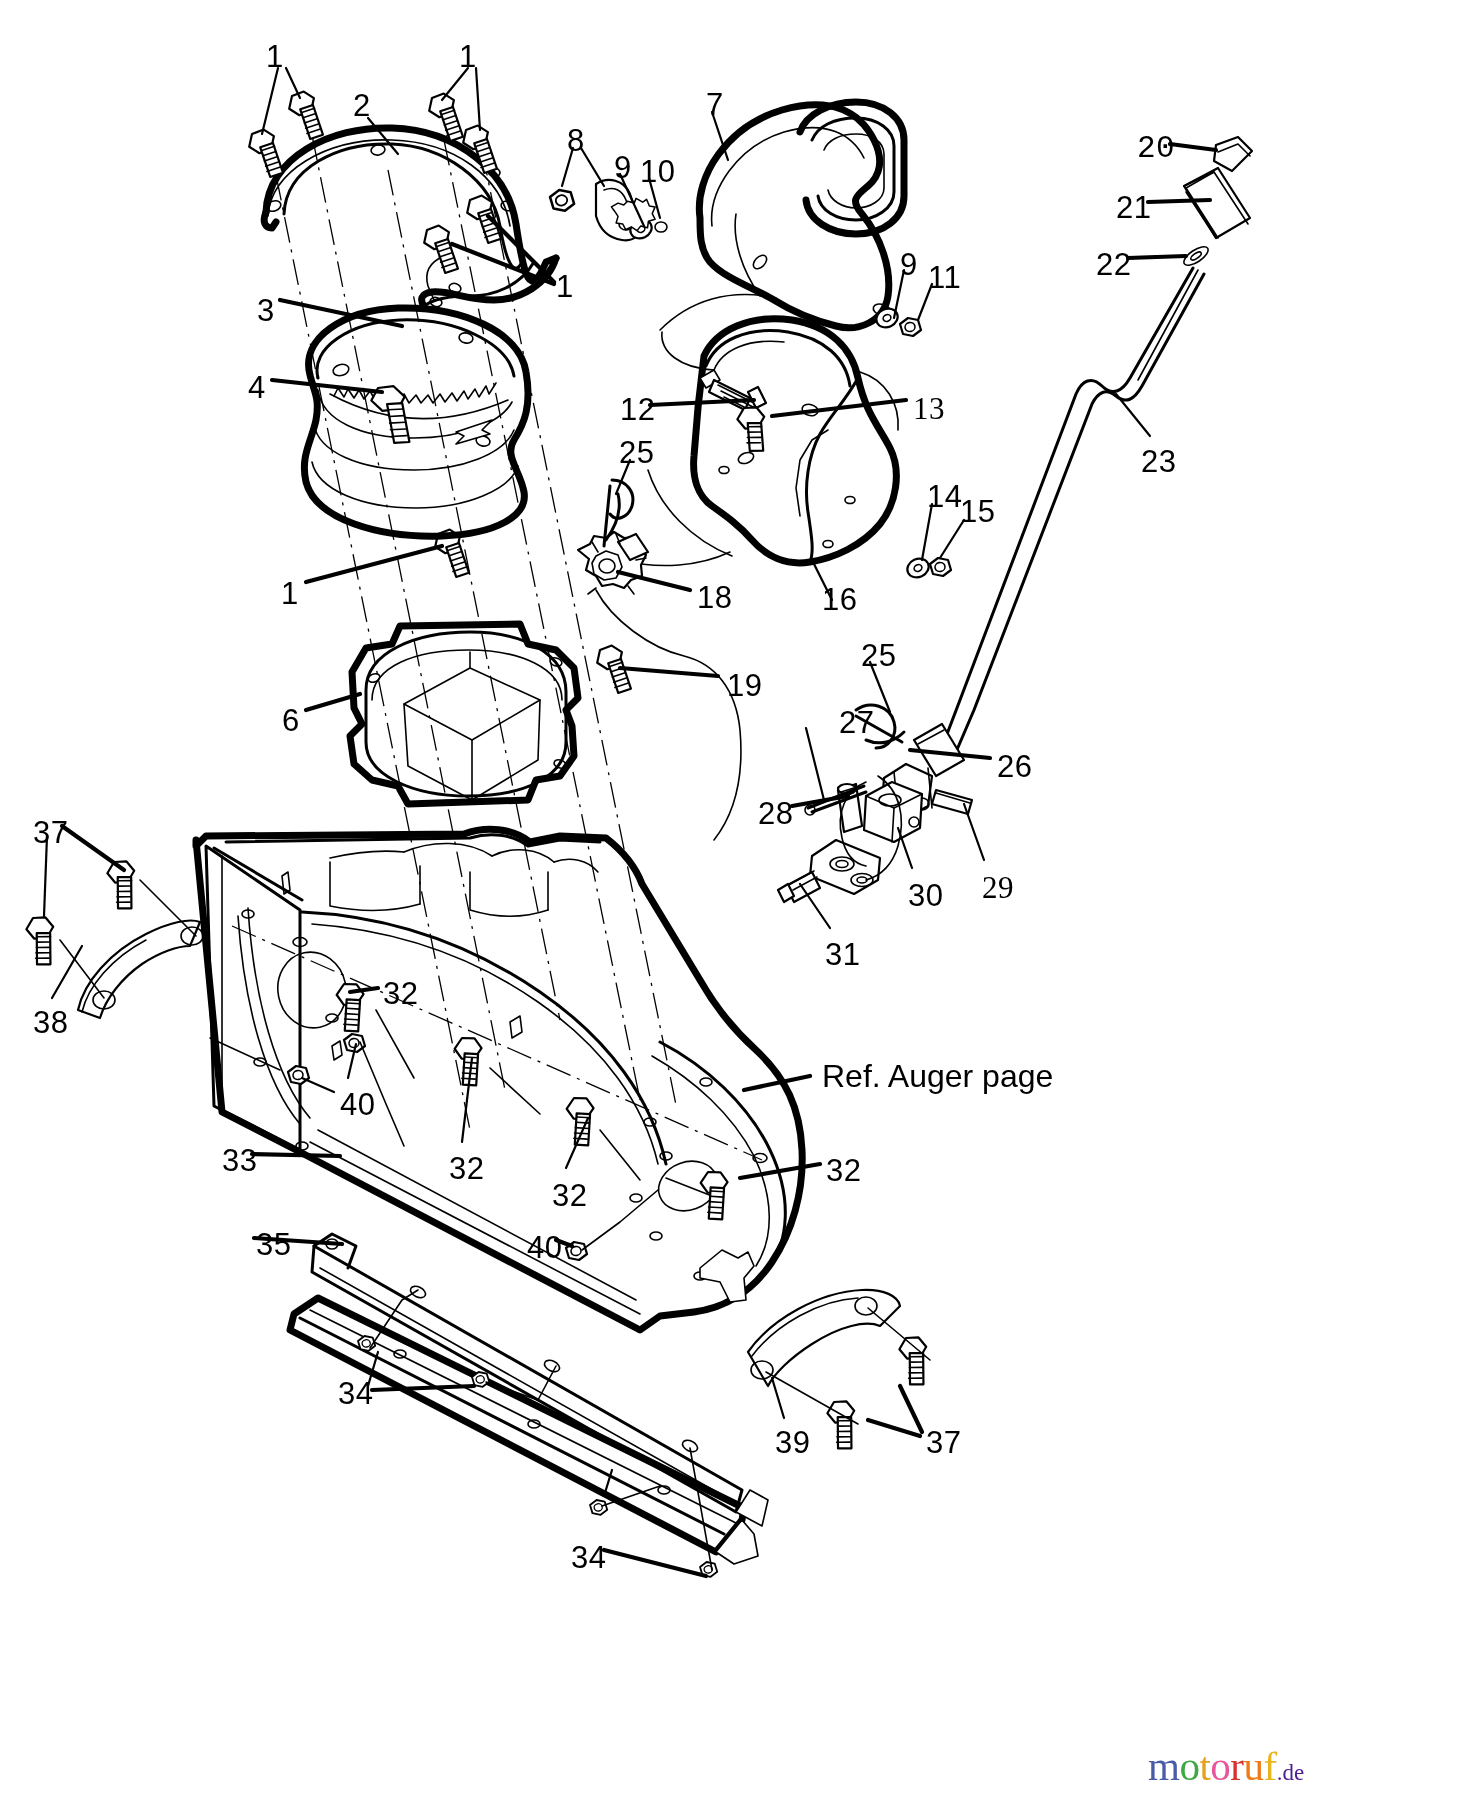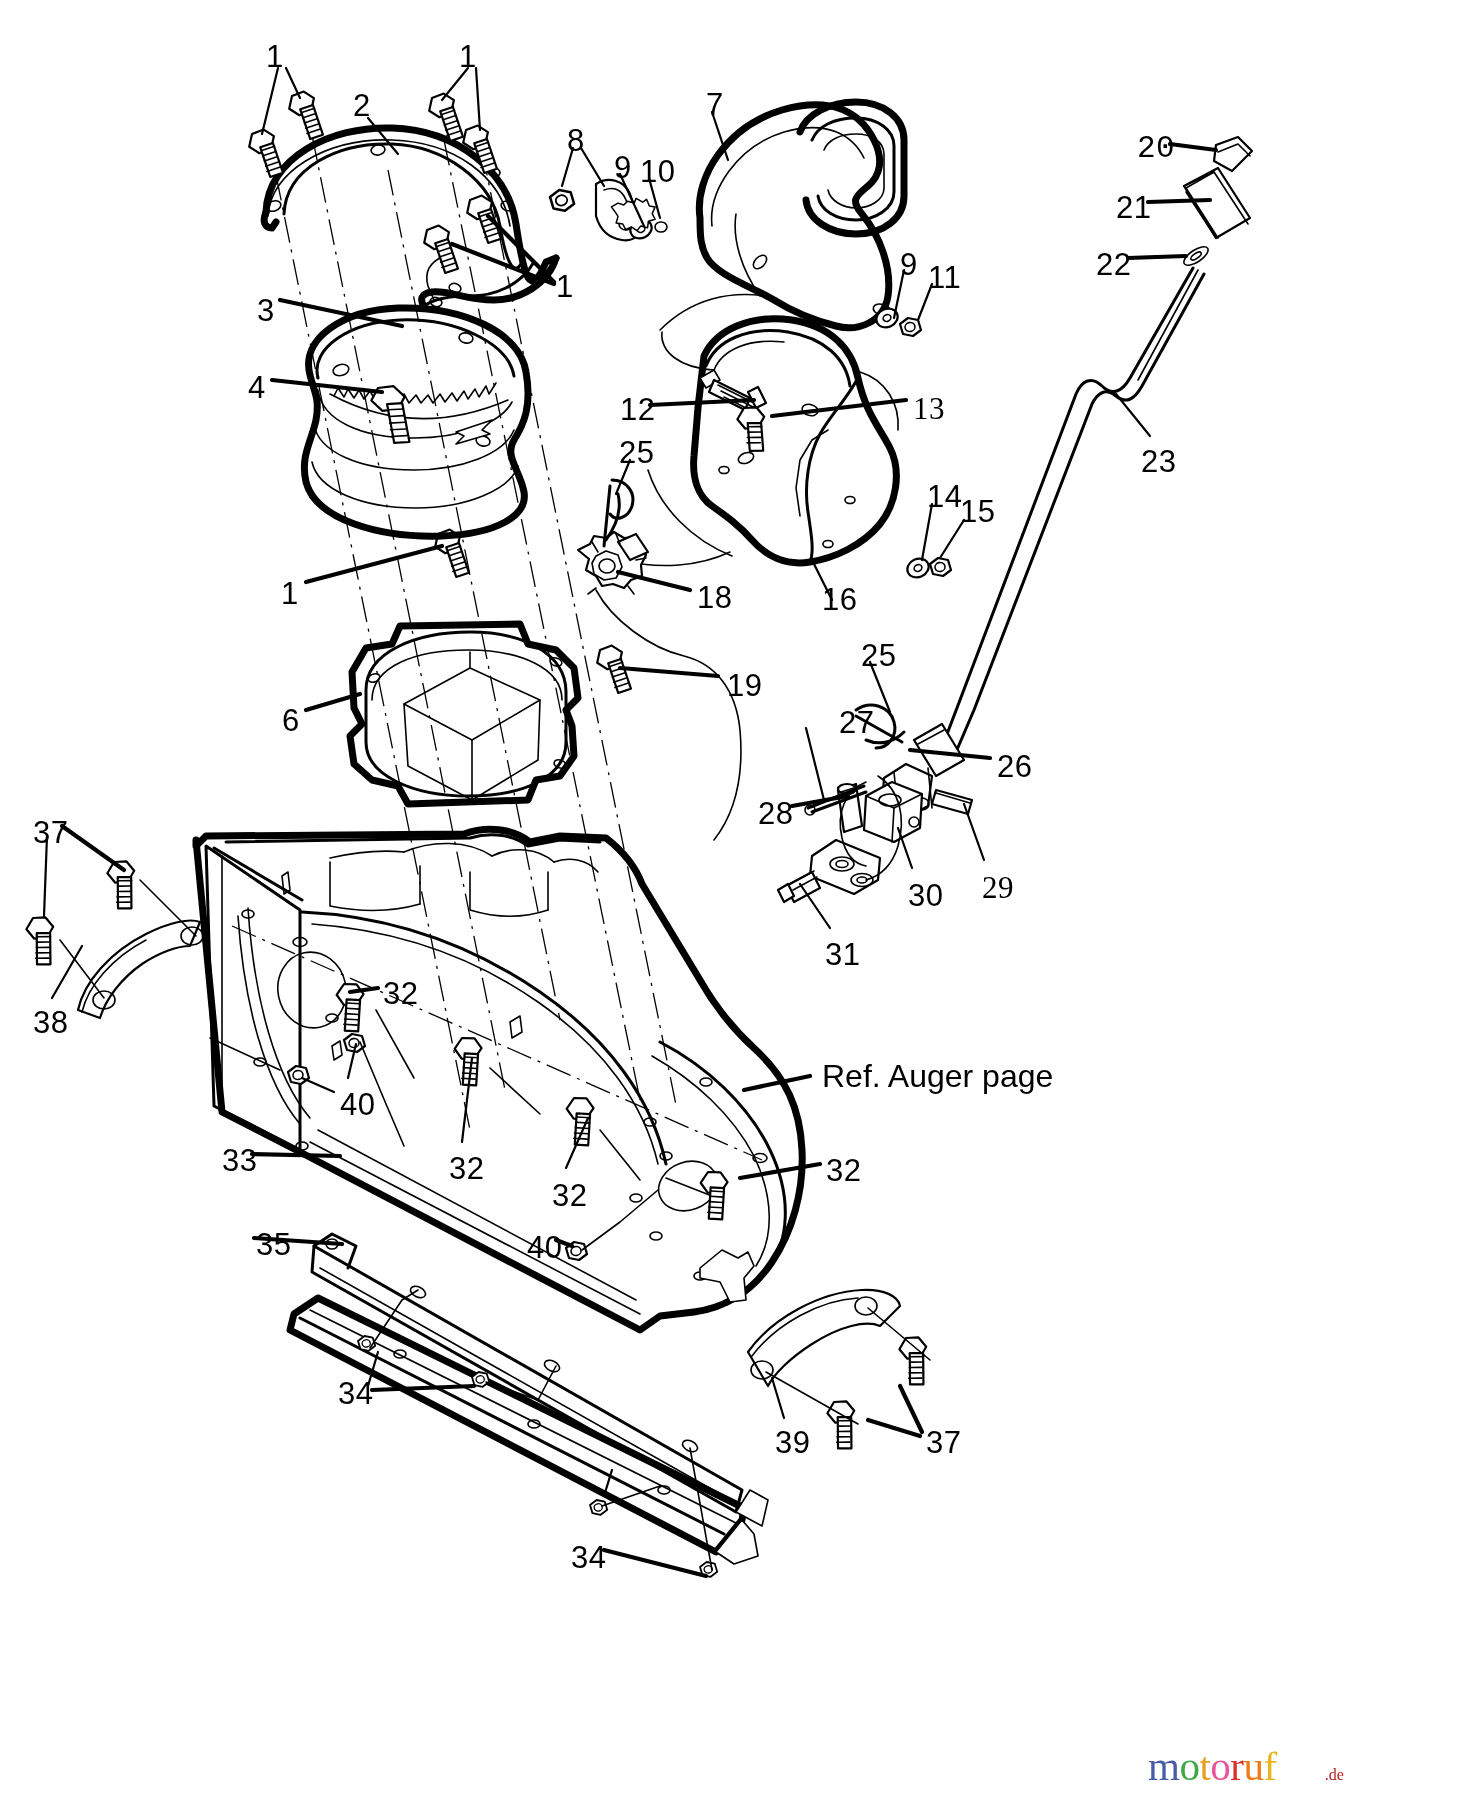--- a/index.html
+++ b/index.html
@@ -47,25 +47,24 @@
     left:1148px;
     top:1746px;
     font-family:"Liberation Serif", serif;
     font-size:41px;
     line-height:41px;
     letter-spacing:-0.5px;
     white-space:nowrap;
   }
   #watermark span{display:inline-block;}
   .wm-de{
-    font-size:16px;
-    color:#b91c1c;
+    font-size:23px;
+    color:#4c1d95;
     letter-spacing:0;
     vertical-align:baseline;
-    margin-left:48px;
   }
   .dot-umlaut{
     position:absolute;
     left:1292px;
     top:1745px;
     width:0;height:0;
   }
 </style>
 </head>
 <body>

